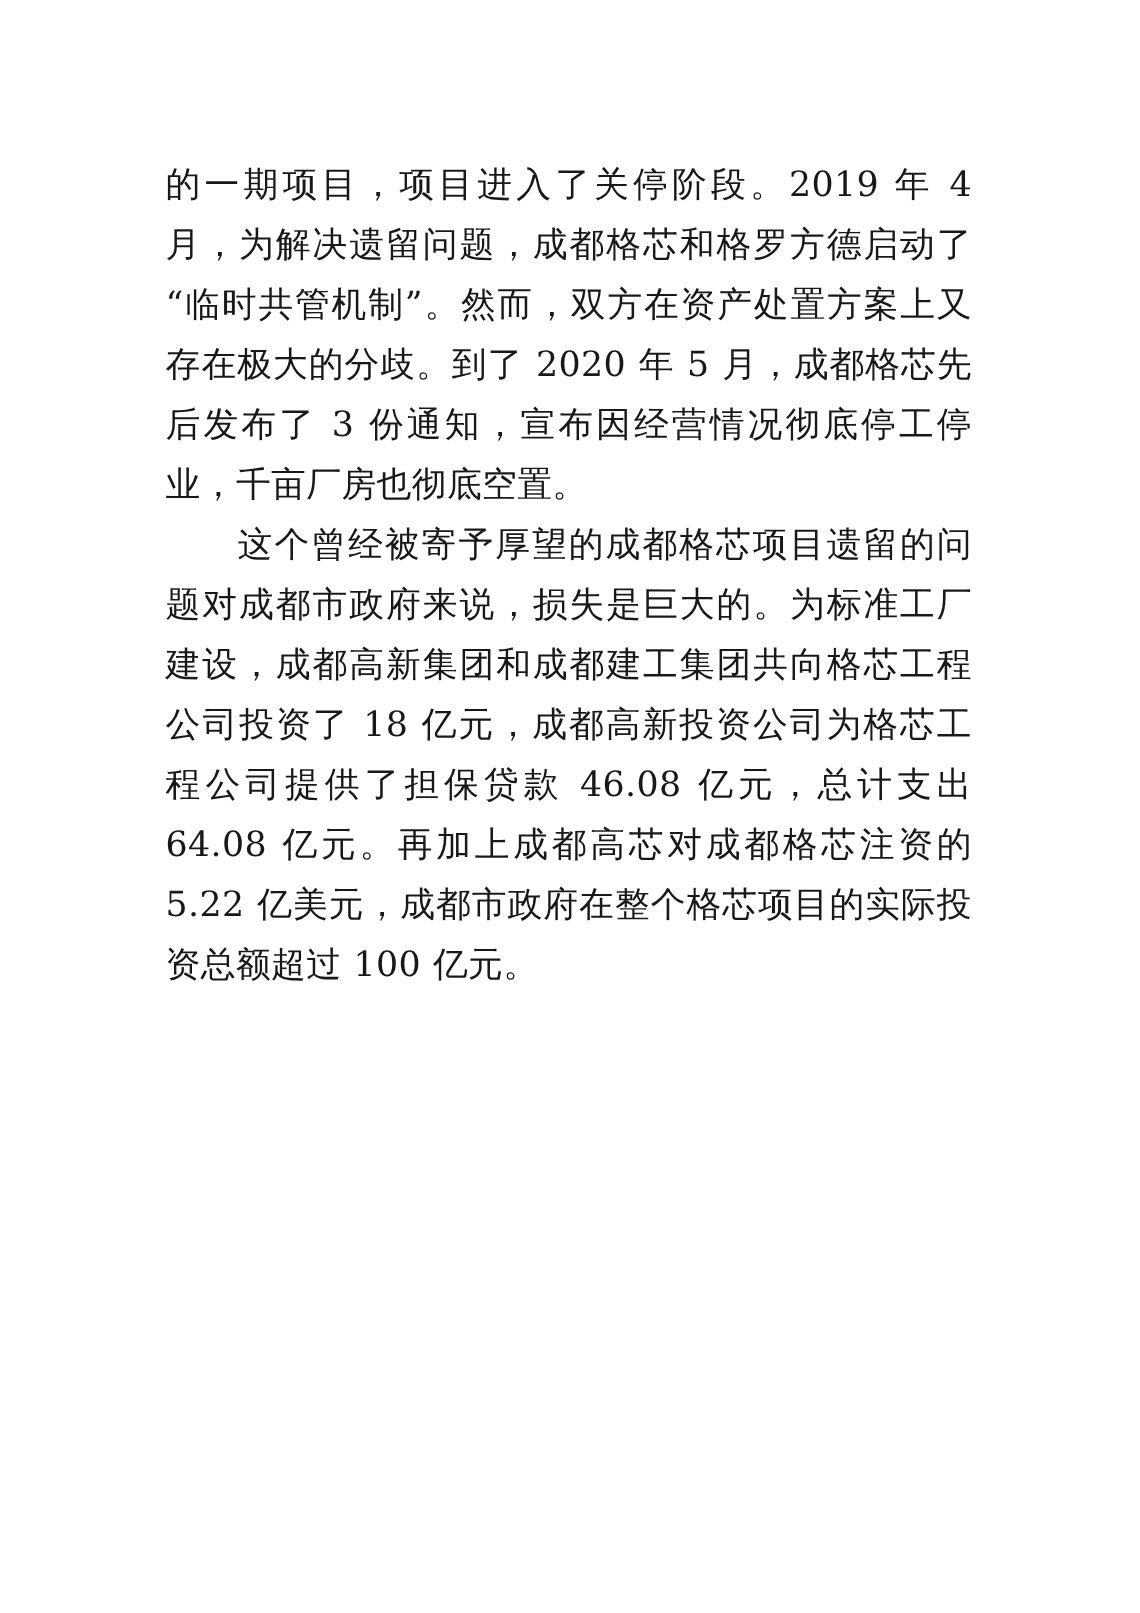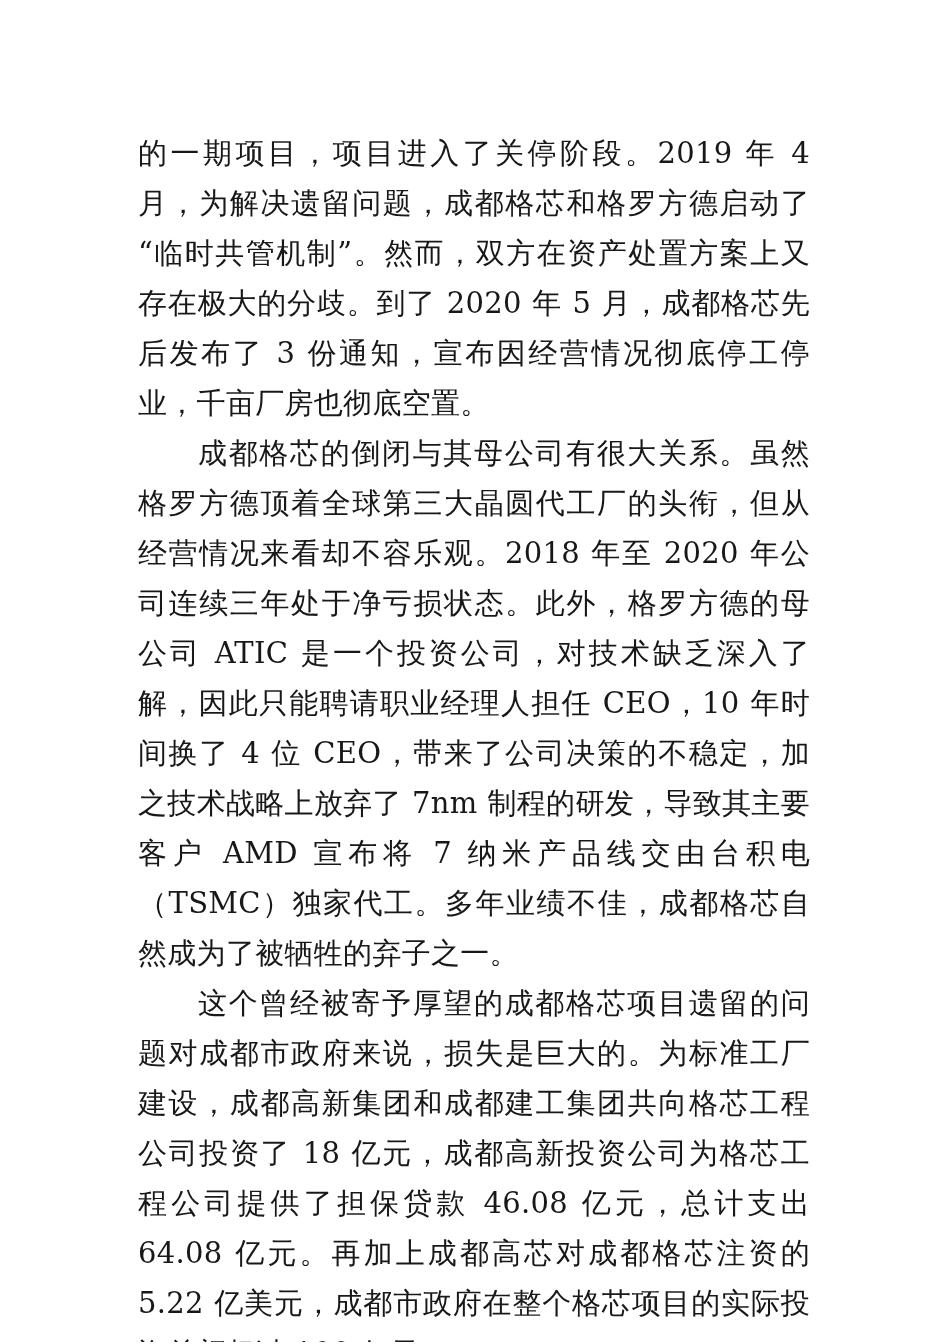--- a/index.html
+++ b/index.html
@@ -47,19 +47,18 @@
 </style>
 </head>
 <body>
 
 <div id="page">
 
   <div id="text-column">
 
     <p class="para continuation">的一期项目，项目进入了关停阶段。2019 年 4 月，为解决遗留问题，成都格芯和格罗方德启动了“临时共管机制”。然而，双方在资产处置方案上又存在极大的分歧。到了 2020 年 5 月，成都格芯先后发布了 3 份通知，宣布因经营情况彻底停工停业，千亩厂房也彻底空置。</p>
 
-    <p class="para">成都格芯的倒闭与其母公司有很大关系。虽然格罗方德顶着全球第三大晶圆代工厂的头衔，但从经营情况来看却不容乐观。2018 年至 2020 年公司连续三年处于净亏损状态。此外，格罗方德的母公司 ATIC 是一个投资公司，对技术缺乏深入了解，因此只能聘请职业经理人担任 CEO，10 年时间换了 4 位 CEO，带来了公司决策的不稳定，加之技术战略上放弃了 7nm 制程的研发，导致其主要客户 AMD 宣布将 7 纳米产品线交由台积电（TSMC）独家代工。多年业绩不佳，成都格芯自然成为了被牺牲的弃子之一。</p>
 
     <p class="para">这个曾经被寄予厚望的成都格芯项目遗留的问题对成都市政府来说，损失是巨大的。为标准工厂建设，成都高新集团和成都建工集团共向格芯工程公司投资了 18 亿元，成都高新投资公司为格芯工程公司提供了担保贷款 46.08 亿元，总计支出 64.08 亿元。再加上成都高芯对成都格芯注资的 5.22 亿美元，成都市政府在整个格芯项目的实际投资总额超过 100 亿元。</p>
 
   </div>
 
 </div>
 
 </body></html>

